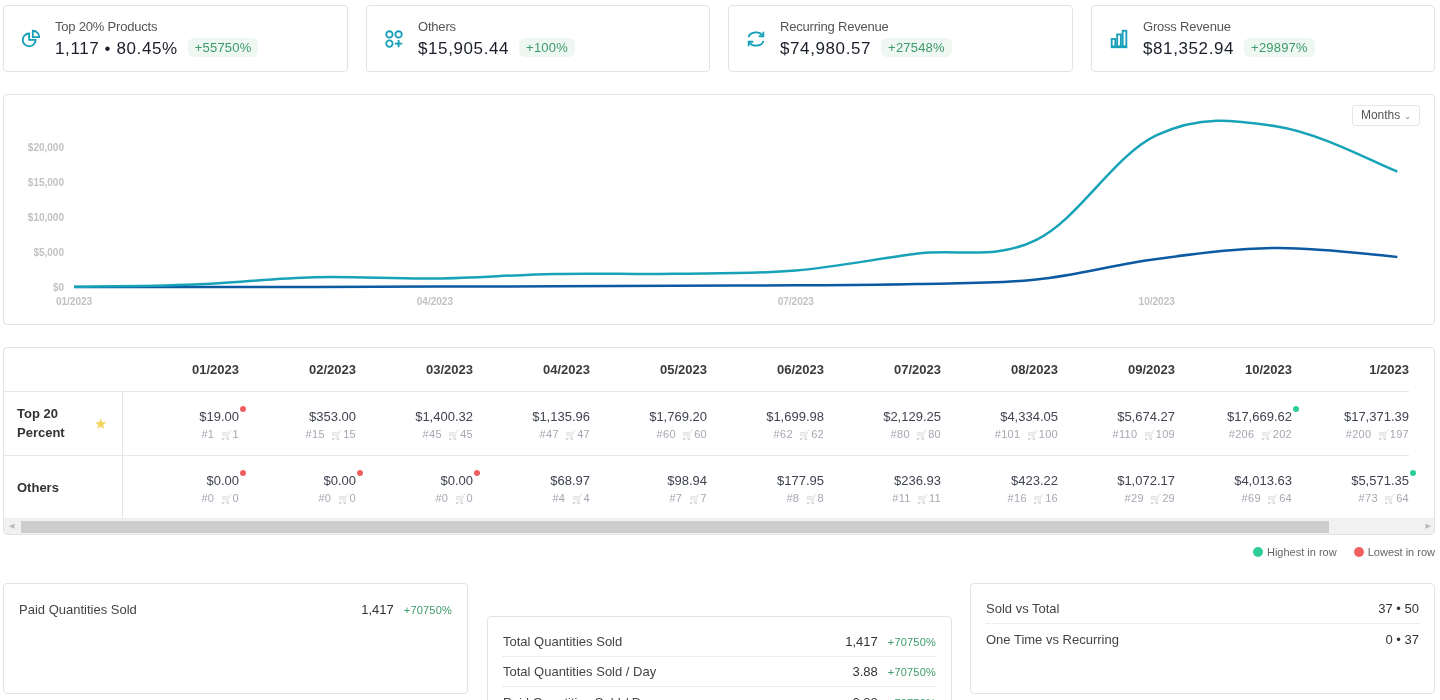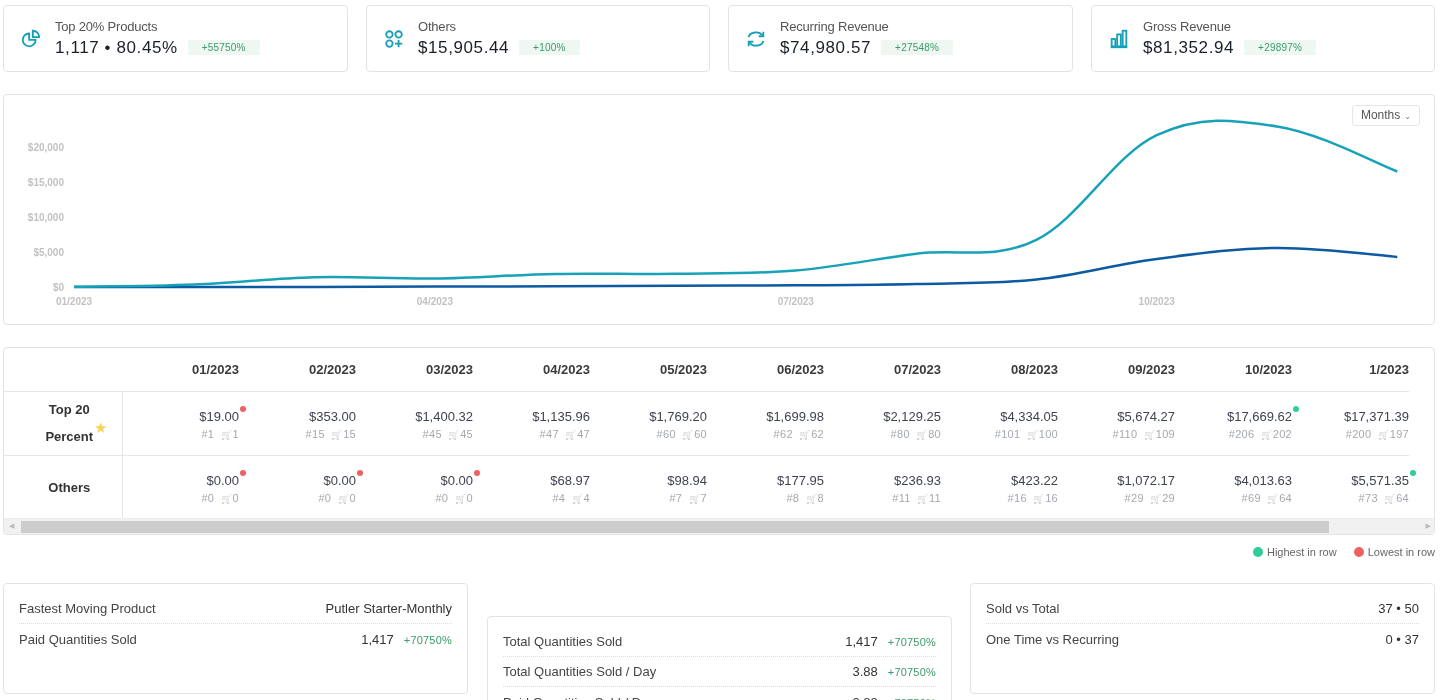--- a/index.html
+++ b/index.html
@@ -2,30 +2,30 @@
 <html><head>
 <meta charset="utf-8">
 <style>
   * { box-sizing: border-box; margin: 0; padding: 0; }
   body { width: 1440px; height: 700px; background: #ffffff; font-family: "Liberation Sans", "DejaVu Sans", sans-serif; color: #333; position: relative; overflow: hidden; }
   .card { position: absolute; background: #fff; border: 1px solid #e3e3e3; border-radius: 4px; }
   .kpi { top: 5px; height: 67px; }
   .kpi .icon { position: absolute; left: 16px; top: 22px; width: 22px; height: 22px; color: #15a0b8; }
   .kpi .title { position: absolute; left: 51px; top: 13px; font-size: 13px; color: #555; letter-spacing: -0.2px; }
   .kpi .value { position: absolute; left: 51px; top: 32px; font-size: 17px; color: #1b1f2a; letter-spacing: 0.6px; }
-  .badge { display: inline-block; font-size: 10px; color: #3d9a6b; background: #eef7f2; padding: 2px 14px; border-radius: 0; margin-left: 10px; vertical-align: 2px; letter-spacing: 0.2px; }
+  .badge { display: inline-block; font-size: 13px; color: #3d9a6b; background: #eef7f2; padding: 2px 7px; border-radius: 6px; margin-left: 10px; vertical-align: 2px; letter-spacing: 0.2px; }
   #chart-card { left: 3px; top: 94px; width: 1432px; height: 231px; }
   .months-btn { position: absolute; right: 14px; top: 10px; height: 21px; padding: 0 8px; border: 1px solid #e6e6e6; border-radius: 3px; font-size: 12px; color: #555; line-height: 19px; background: #fff; }
   .months-btn .chev { font-size: 8px; margin-left: 4px; color: #777; }
   svg text { font-family: "Liberation Sans", sans-serif; }
   #table-card { left: 3px; top: 347px; width: 1432px; height: 188px; overflow: hidden; }
   table { border-collapse: collapse; position: absolute; left: 0; top: 0; }
   th { height: 43px; font-size: 13px; color: #3a3a3a; font-weight: bold; text-align: right; padding-right: 0; border-bottom: 1px solid #e6e6e6; }
   td { border-bottom: 1px solid #e6e6e6; vertical-align: middle; text-align: right; }
-  .rowhead { width: 118px; border-right: 1px solid #e6e6e6; text-align: center; padding-left: 13px; font-size: 13px; font-weight: bold; color: #333; line-height: 27px; position: relative; }
+  .rowhead { width: 118px; border-right: 1px solid #e6e6e6; text-align: left; padding-left: 13px; font-size: 13px; font-weight: bold; color: #333; line-height: 19px; position: relative; }
   .star { position: absolute; right: 14px; top: 50%; margin-top: -9px; color: #f3d35a; font-size: 15px; }
   .cell { width: 117px; position: relative; padding-right: 0; }
   .cell .amt { font-size: 13px; color: #3f4450; position: relative; display: inline-block; }
   .cell .sub { font-size: 11px; color: #a4a8b0; margin-top: 3px; letter-spacing: 0.3px; }
   .dot { position: absolute; right: -7px; top: -3px; width: 6px; height: 6px; border-radius: 50%; }
   .dot.low { background: #ef6161; }
   .dot.high { background: #2fce96; }
   .scrollbar { position: absolute; left: 0; bottom: 0; width: 1432px; height: 16px; background: #f1f1f1; border-top: 1px solid #eee; }
   .scroll-thumb { position: absolute; left: 17px; top: 2px; width: 1308px; height: 12px; background: #cdcdcd; }
   .scroll-arrow { position: absolute; top: 3px; font-size: 7px; color: #bbb; }
@@ -229,24 +229,20 @@
   </div>
 </div>
 
 <div class="legend">
   <span class="item"><span class="ldot" style="background:#2fce96"></span><span>Highest in row</span></span>
   <span class="item"><span class="ldot" style="background:#ef6161"></span><span>Lowest in row</span></span>
 </div>
 
 <div class="card stats" style="left:3px;width:465px;" id="stats-0">
     <div class="srow">
-      <span>Fastest Moving Product</span>
-      <span><span class="v">Putler Starter-Monthly</span></span>
-    </div>
-    <div class="srow">
       <span>Paid Quantities Sold</span>
       <span><span class="v">1,417</span><span class="pct">+70750%</span></span>
     </div>
   </div>
 <div class="card stats" style="left:487px;width:465px;margin-top:33px;" id="stats-1">
     <div class="srow">
       <span>Total Quantities Sold</span>
       <span><span class="v">1,417</span><span class="pct">+70750%</span></span>
     </div>
     <div class="srow">

